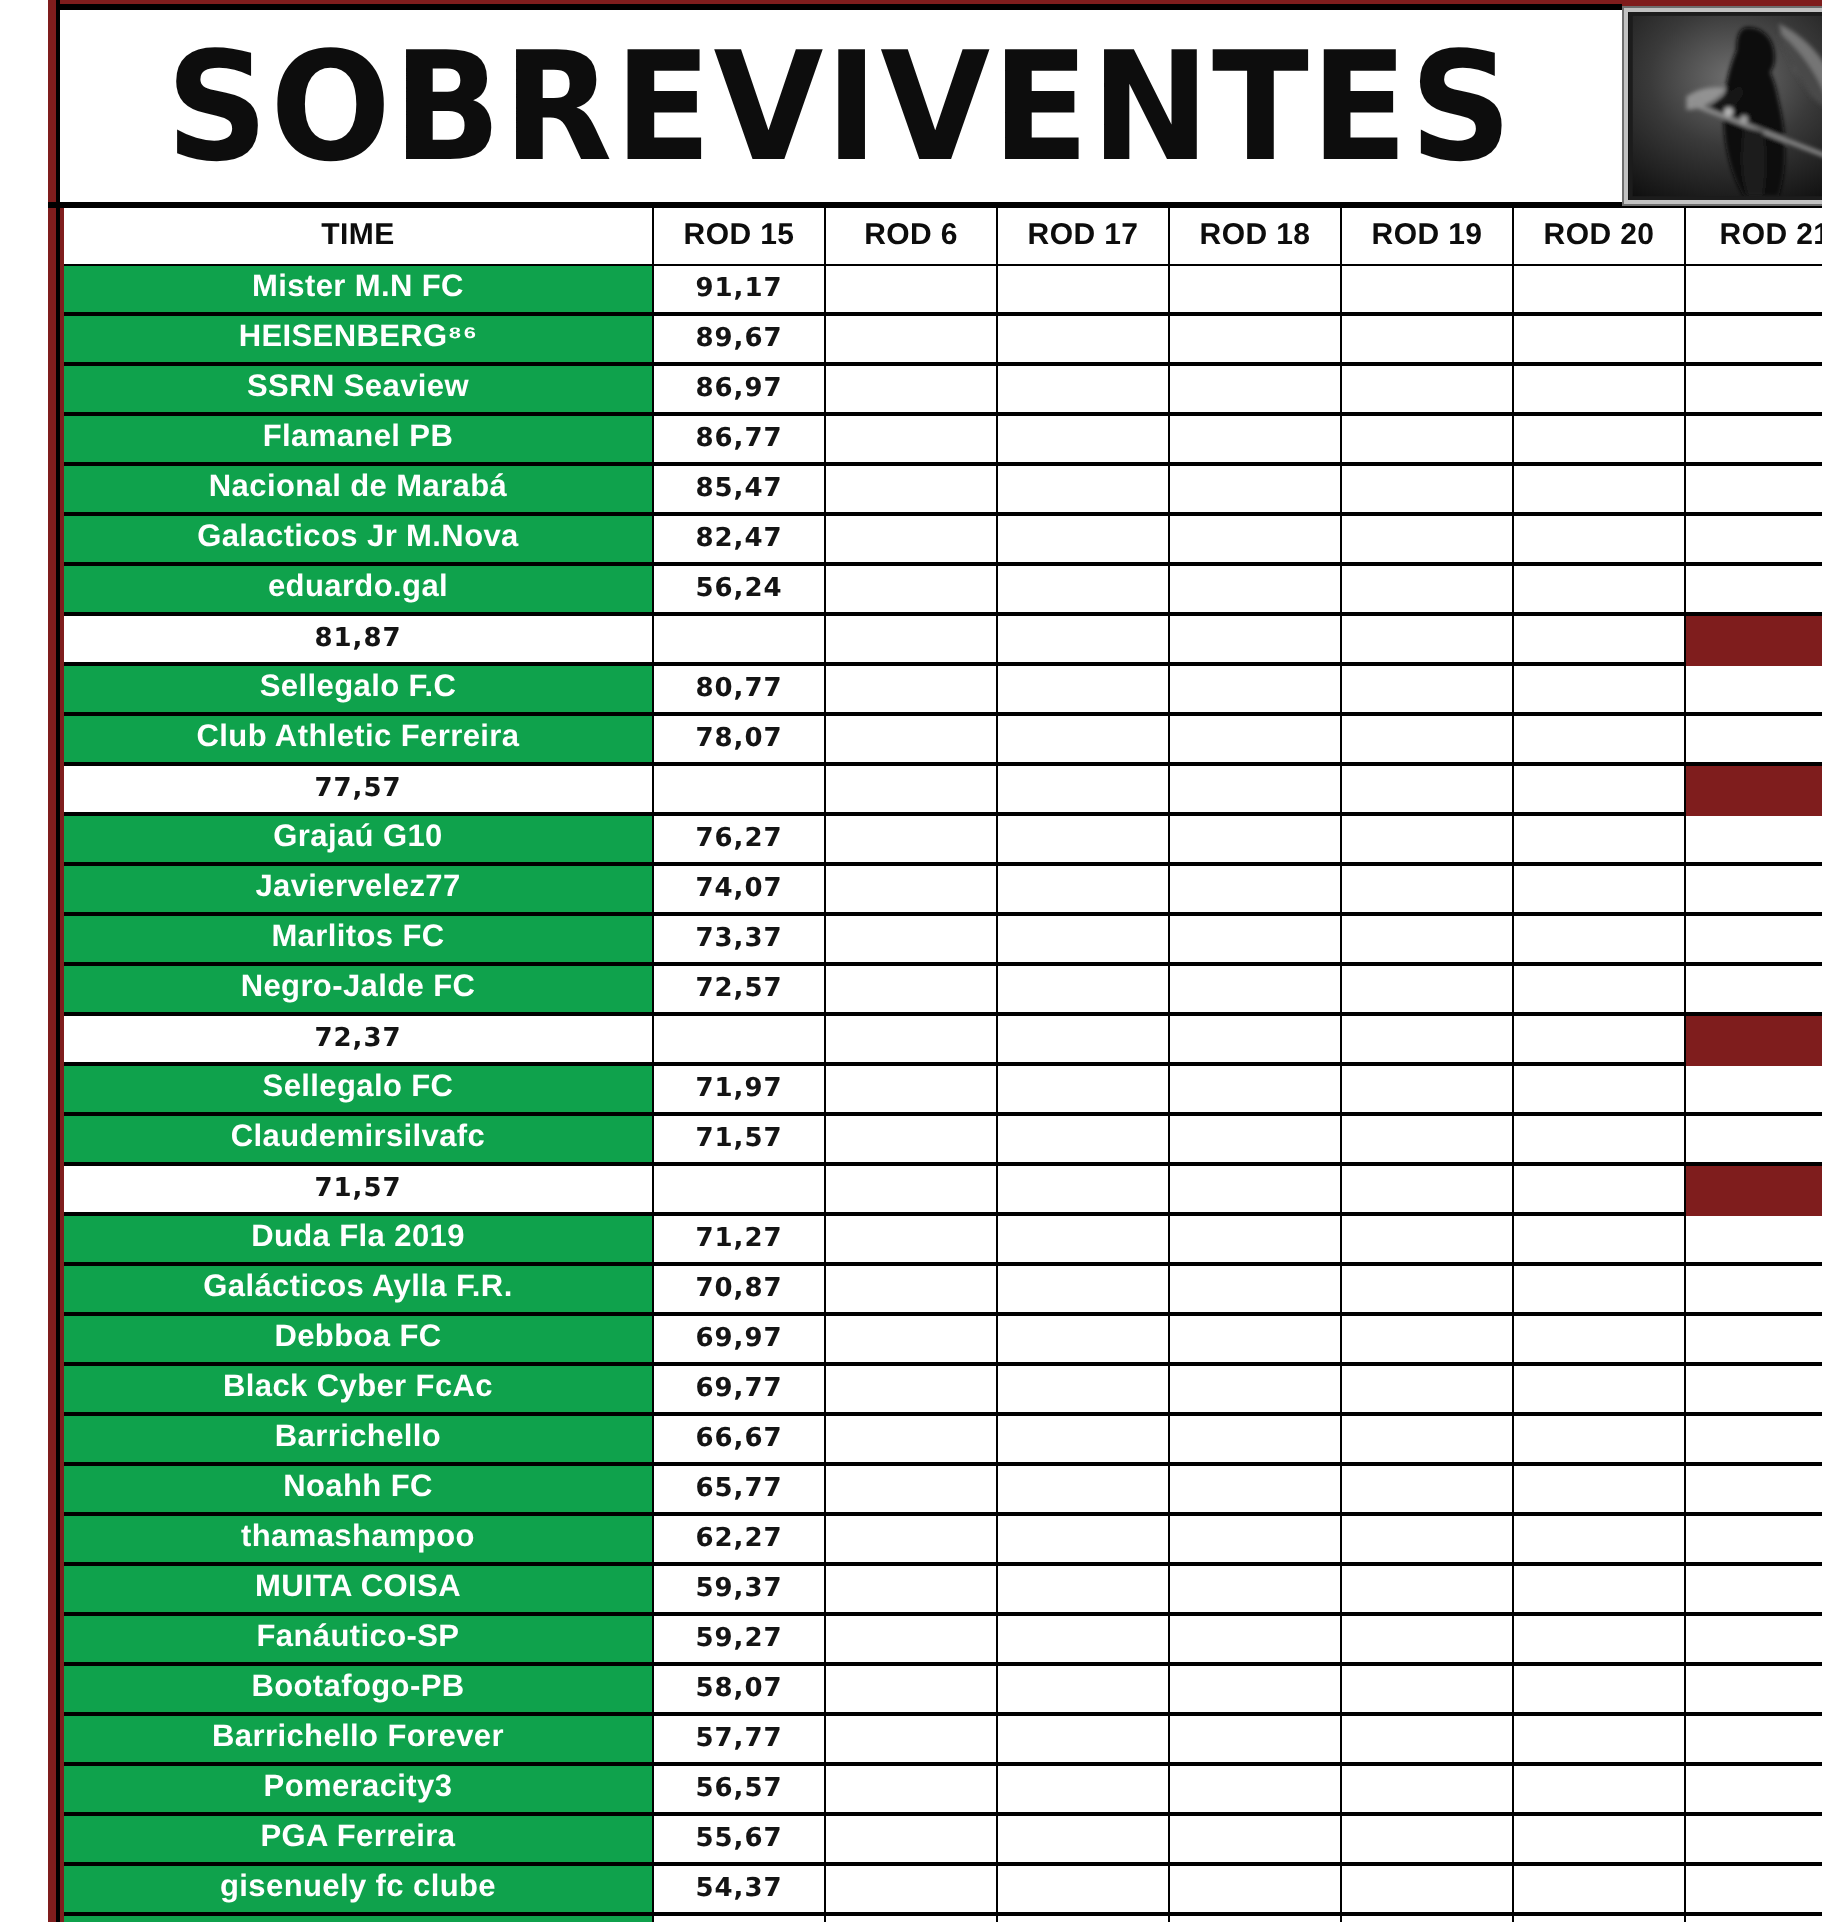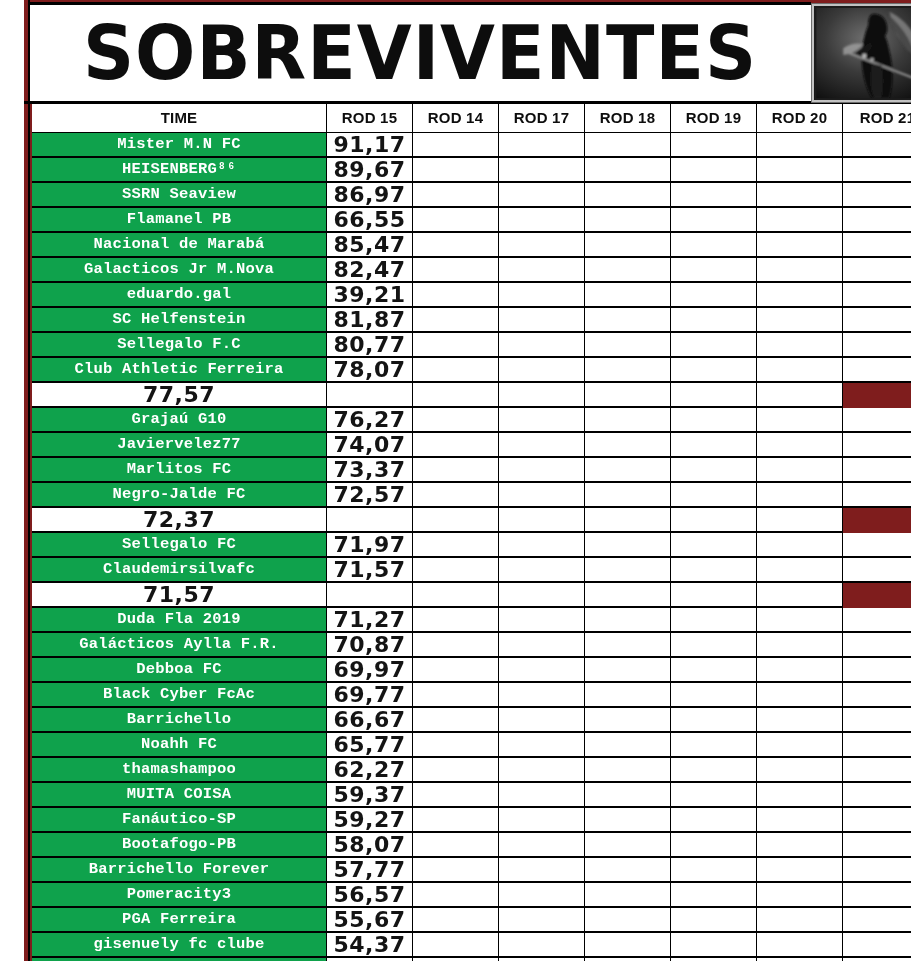--- a/index.html
+++ b/index.html
@@ -83,33 +83,33 @@
   .prow .cell { border-bottom: none; }
 
   .hcell {
     font-weight: 800;
     font-size: 15px;
     color: #0d0d0d;
     border-bottom: 1.5px solid #000;
     letter-spacing: 0.2px;
   }
 
-  .team-cell { background: var(--green, #0fa24c); font-family: Liberation Mono, monospace; }
+  .team-cell { background: var(--green, #0fa24c); }
   .team-text {
     color: var(--team-text, #ffffff);
     font-weight: 700;
     font-size: 15.5px;
     letter-spacing: 0.2px;
     white-space: nowrap;
   }
 
   .val-cell span {
     font-family: "DejaVu Sans", sans-serif;
     font-weight: 600;
-    font-size: 22px;
+    font-size: 13px;
     color: #141414;
     letter-spacing: 0.5px;
   }
 </style>
 </head>
 <body>
 
 <div class="sheet">
   <div class="left-rule"></div>
 
@@ -146,21 +146,21 @@
       </svg>
     </div>
   </div>
 
   <div class="h-rule"></div>
 
   <div class="grid">
     <div class="hrow">
       <div class="cell hcell">TIME</div>
       <div class="cell hcell">ROD 15</div>
-      <div class="cell hcell">ROD 14</div>
+      <div class="cell hcell">ROD 6</div>
       <div class="cell hcell">ROD 17</div>
       <div class="cell hcell">ROD 18</div>
       <div class="cell hcell">ROD 19</div>
       <div class="cell hcell">ROD 20</div>
       <div class="cell hcell">ROD 21</div>
     </div>
 
     <div id="tbody">
   <div class="row">
     <div class="cell team-cell">
@@ -205,21 +205,21 @@
     <div class="cell"></div>
     <div class="cell"></div>
     <div class="cell"></div>
   </div>
 
   <div class="row">
     <div class="cell team-cell">
       <span class="team-text">Flamanel PB</span>
     </div>
     <div class="cell val-cell">
-      <span>66,55</span>
+      <span>86,77</span>
     </div>
     <div class="cell"></div>
     <div class="cell"></div>
     <div class="cell"></div>
     <div class="cell"></div>
     <div class="cell"></div>
     <div class="cell"></div>
   </div>
 
   <div class="row">
@@ -250,34 +250,31 @@
     <div class="cell"></div>
     <div class="cell"></div>
     <div class="cell"></div>
   </div>
 
   <div class="row">
     <div class="cell team-cell">
       <span class="team-text">eduardo.gal</span>
     </div>
     <div class="cell val-cell">
-      <span>39,21</span>
-    </div>
-    <div class="cell"></div>
-    <div class="cell"></div>
-    <div class="cell"></div>
-    <div class="cell"></div>
-    <div class="cell"></div>
-    <div class="cell"></div>
-  </div>
-
-  <div class="row">
-    <div class="cell team-cell">
-      <span class="team-text">SC Helfenstein</span>
-    </div>
+      <span>56,24</span>
+    </div>
+    <div class="cell"></div>
+    <div class="cell"></div>
+    <div class="cell"></div>
+    <div class="cell"></div>
+    <div class="cell"></div>
+    <div class="cell"></div>
+  </div>
+
+  <div class="row">
     <div class="cell val-cell">
       <span>81,87</span>
     </div>
     <div class="cell"></div>
     <div class="cell"></div>
     <div class="cell"></div>
     <div class="cell"></div>
     <div class="cell"></div>
     <div class="cell"></div>
   </div>

